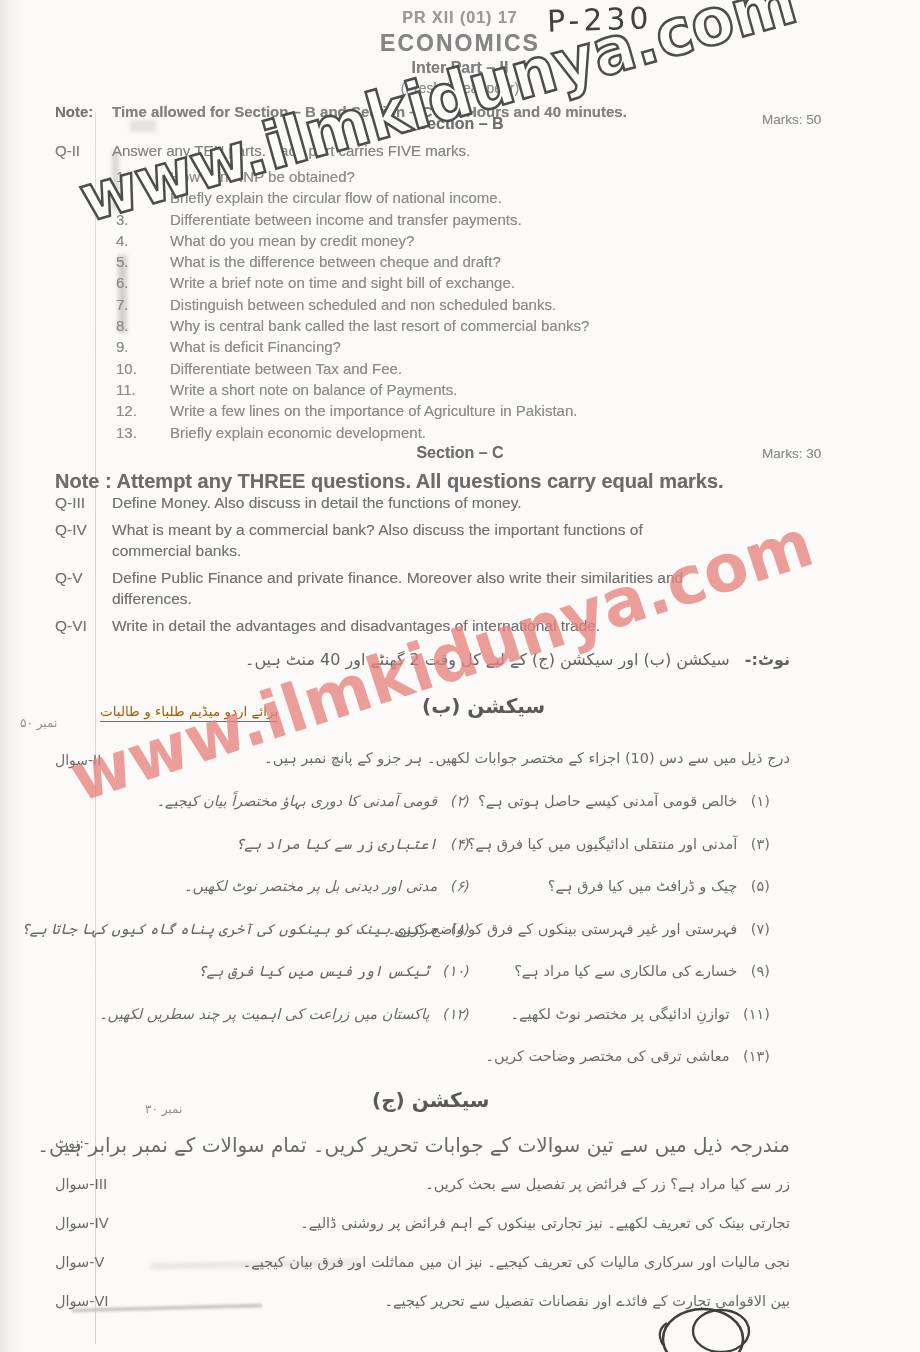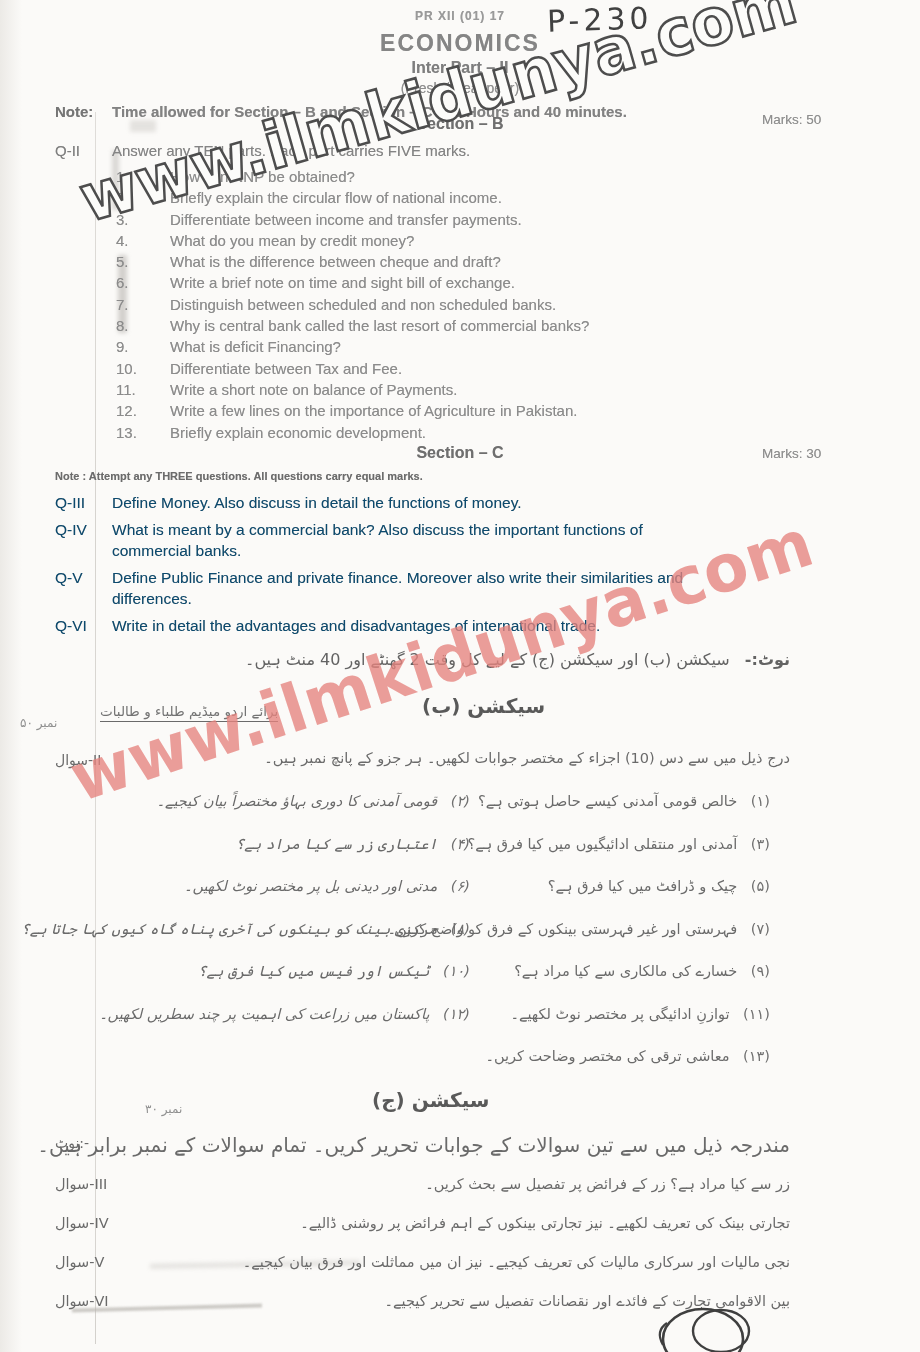--- a/index.html
+++ b/index.html
@@ -15,21 +15,21 @@
   .page::before{ 
     content:"";position:absolute;left:0;top:0;bottom:0;width:22px;
     background:linear-gradient(90deg,#eceae6,rgba(251,250,248,0));
     z-index:0;
   }
   .abs{position:absolute;}
   .ctr{left:0;right:0;text-align:center;}
   .en{text-shadow:0 0 .6px rgba(120,120,120,.55);}
 
   
-  .paper-code{top:9px;font-size:12px;font-weight:700;letter-spacing:1px;color:#9a9a9a;}
+  .paper-code{top:9px;font-size:16px;font-weight:700;letter-spacing:1px;color:#9a9a9a;}
   .hand-code{left:547px;top:2px;font-family:"DejaVu Sans",sans-serif;font-size:30px;
     color:#414141;letter-spacing:4px;transform:rotate(-2deg);font-weight:400;}
   .title{top:30px;font-size:23px;font-weight:700;letter-spacing:2px;color:#858585;}
   .subtitle{top:59px;font-size:16px;font-weight:700;color:#7e7e7e;}
   .session{top:80px;font-size:14px;color:#8f8f8f;}
 
   .note-row{top:103px;left:0;right:0;font-size:15px;}
   .note-label{position:absolute;left:55px;font-weight:700;color:#757575;}
   .note-text{position:absolute;left:112px;color:#828282;font-weight:600;white-space:nowrap;text-align:right;}
 
@@ -43,36 +43,36 @@
 
   .qii-row{top:142px;left:0;right:0;font-size:15px;}
   .q-label{position:absolute;left:55px;color:#7f7f7f;text-align:right;}
   .q-intro{position:absolute;left:112px;color:#848484;white-space:nowrap;}
 
   .parts{top:168px;left:0;right:0;}
   .part-row{position:relative;height:21.3px;font-size:15px;color:#8c8c8c;}
   .part-no{position:absolute;left:116px;}
   .part-text{position:absolute;left:170px;white-space:nowrap;}
 
-  .note-c{top:470px;left:55px;font-size:11px;font-weight:700;color:#6c6c6c;white-space:nowrap;}
+  .note-c{top:470px;left:55px;font-size:20px;font-weight:700;color:#6c6c6c;white-space:nowrap;}
 
   .cqs{top:492px;left:0;right:0;}
   .cq-row{position:relative;margin-bottom:6px;padding-left:112px;font-size:15.5px;
-    line-height:21px;color:#0c4a6e;min-height:21px;}
+    line-height:21px;color:#737373;min-height:21px;}
   .cq-label{position:absolute;left:55px;}
   .cq-text{display:inline-block;max-width:700px;}
   .cqs div.cq-row:nth-of-type(2) .cq-text{max-width:560px;}
   .cqs div.cq-row:nth-of-type(3) .cq-text{max-width:630px;}
 
   
   .u{font-family:"DejaVu Sans",sans-serif;color:#6a6a6a;}
   .u-note{top:650px;right:130px;direction:rtl;font-size:16px;white-space:nowrap;color:#636363;}
   .u-note .lbl{font-weight:700;margin-left:10px;}
   .ub-head{left:422px;top:694px;font-size:20px;font-weight:700;color:#595959;}
-  .ub-aud{left:100px;top:703px;font-size:13.5px;color:#737373;border-bottom:1.5px solid #6a6a6a;
+  .ub-aud{left:100px;top:703px;font-size:13.5px;color:#a16207;border-bottom:1.5px solid #6a6a6a;
     padding-bottom:2px;white-space:nowrap;direction:rtl;}
   .u-marks{font-size:12px;color:#8f8f8f;white-space:nowrap;direction:rtl;}
   .ub-marks{left:20px;top:716px;}
   .uc-marks{left:145px;top:1102px;}
 
   .ub-intro-label{left:55px;top:752px;font-size:14px;white-space:nowrap;}
   .ub-intro-text{right:130px;top:750px;direction:rtl;font-size:14.5px;white-space:nowrap;}
 
   .ub-rows{top:793px;left:0;right:0;}
   .ub-row{position:relative;height:42.5px;font-size:14.5px;}

